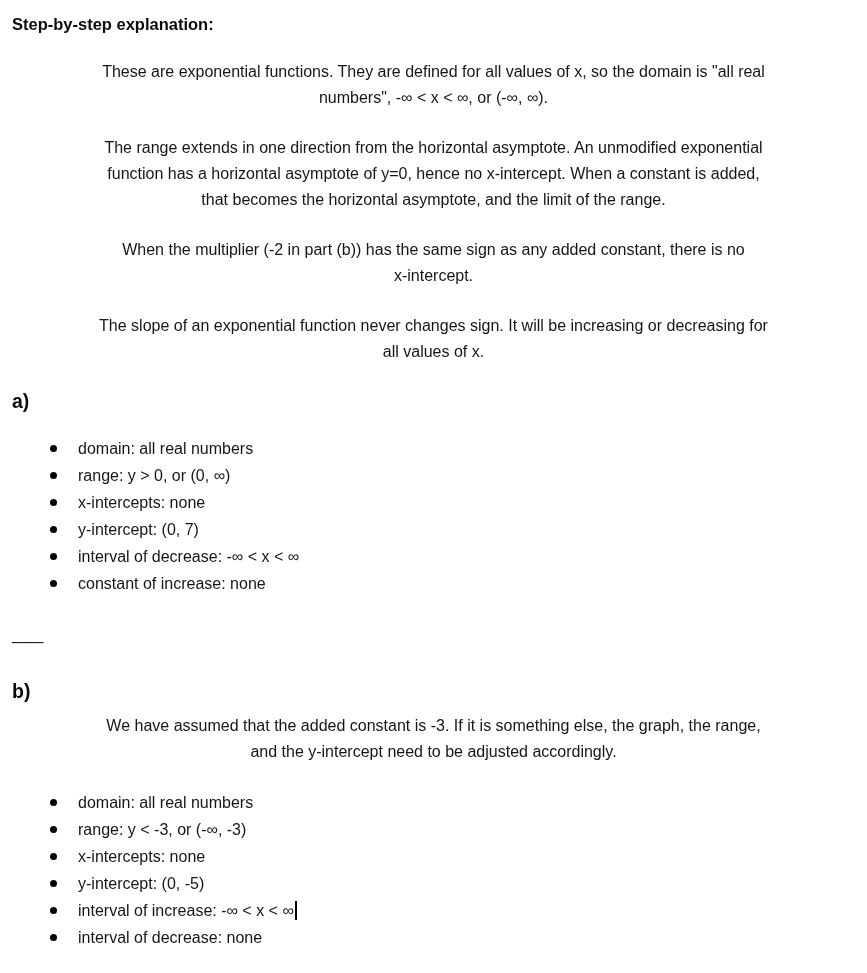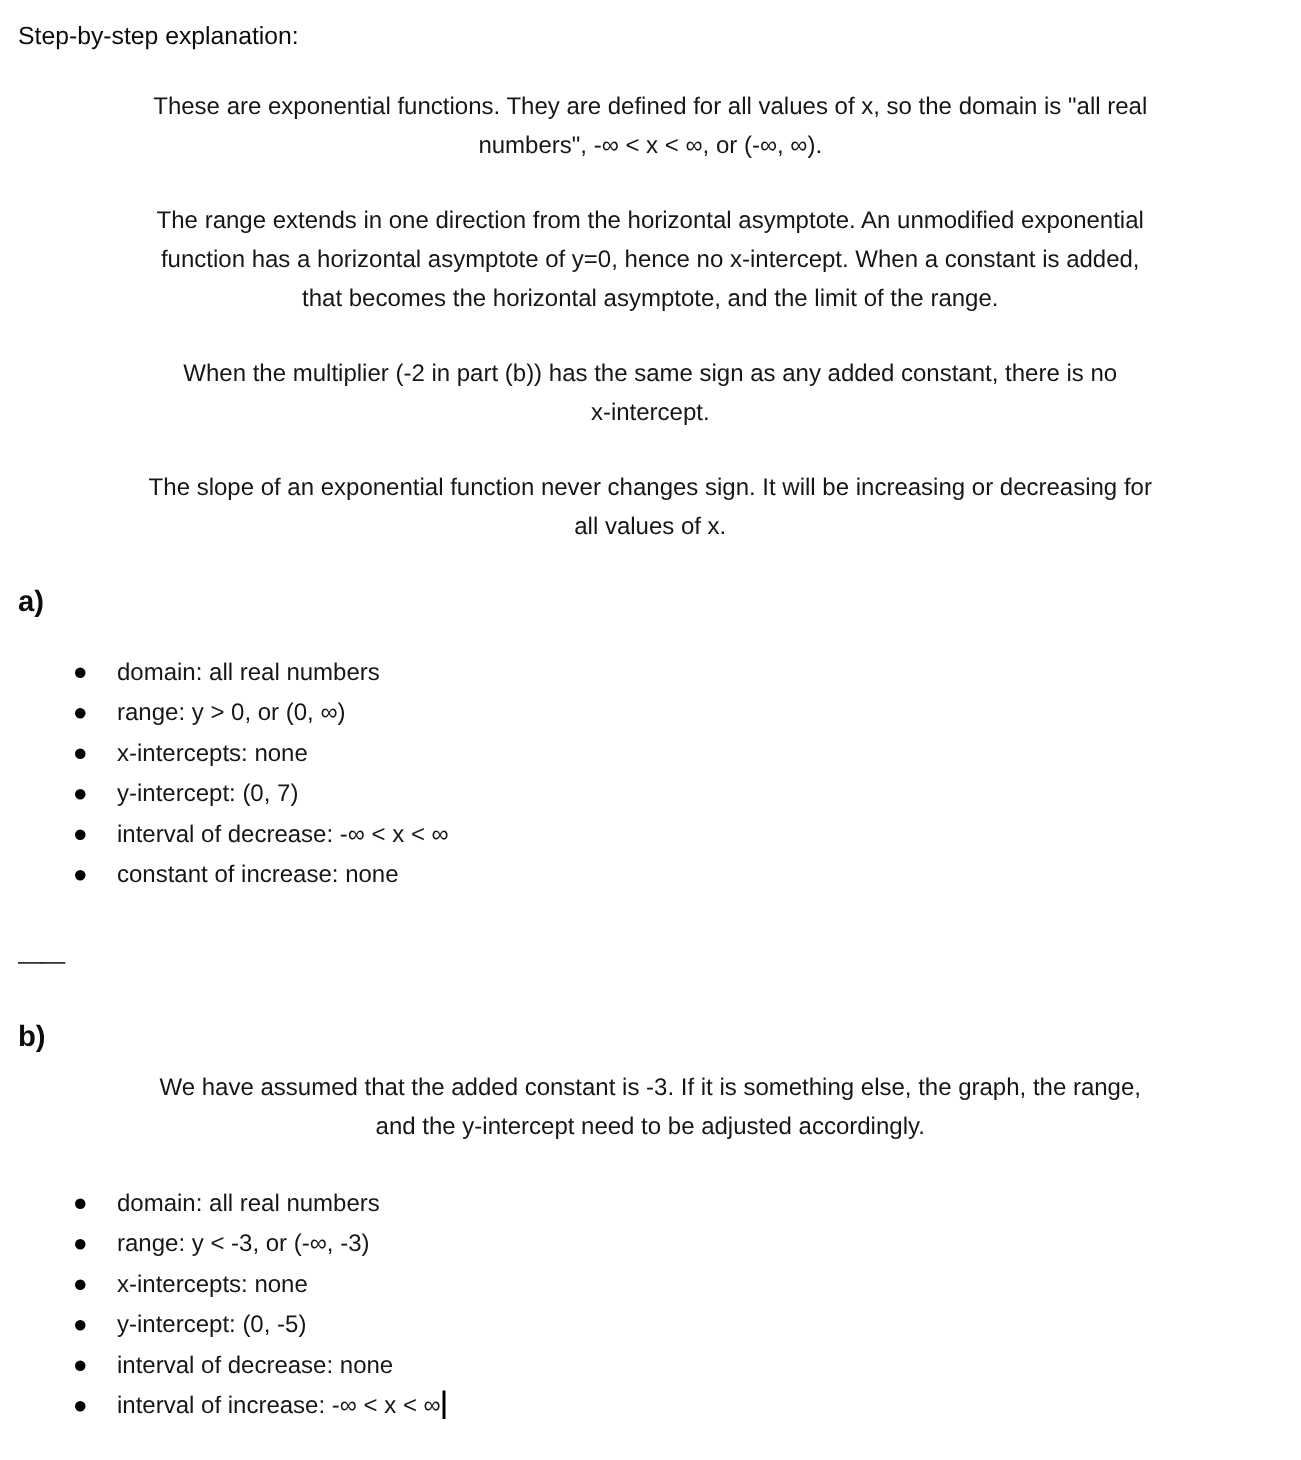--- a/index.html
+++ b/index.html
@@ -15,21 +15,21 @@
   }
   .editor {
     box-sizing: border-box;
     width: 867px;
     min-height: 973px;
     padding: 14px 12px 6px 12px;
     background: #ffffff;
   }
   .title {
     font-size: 16.5px;
-    font-weight: 400;
+    font-weight: 700;
     line-height: 21px;
     margin: 0 0 24px 0;
     color: #0c0c0c;
   }
   .para {
     font-size: 16px;
     line-height: 26px;
     margin: 0 0 24px 0;
     white-space: pre-line;
     text-align: center;
@@ -116,17 +116,17 @@
   <h2 class="part part-b">b)</h2>
 
   <p class="para intro-b">We have assumed that the added constant is -3. If it is something else, the graph, the range,
 and the y-intercept need to be adjusted accordingly.</p>
 
   <ul class="props">
     <li>domain: all real numbers</li>
     <li>range: y &lt; -3, or (-∞, -3)</li>
     <li>x-intercepts: none</li>
     <li>y-intercept: (0, -5)</li>
+    <li><span>interval of increase: -∞ &lt; x &lt; ∞</span><span class="caret"></span></li>
     <li>interval of decrease: none</li>
-    <li><span>interval of increase: -∞ &lt; x &lt; ∞</span><span class="caret"></span></li>
   </ul>
 
 </main>
 
 </body></html>

